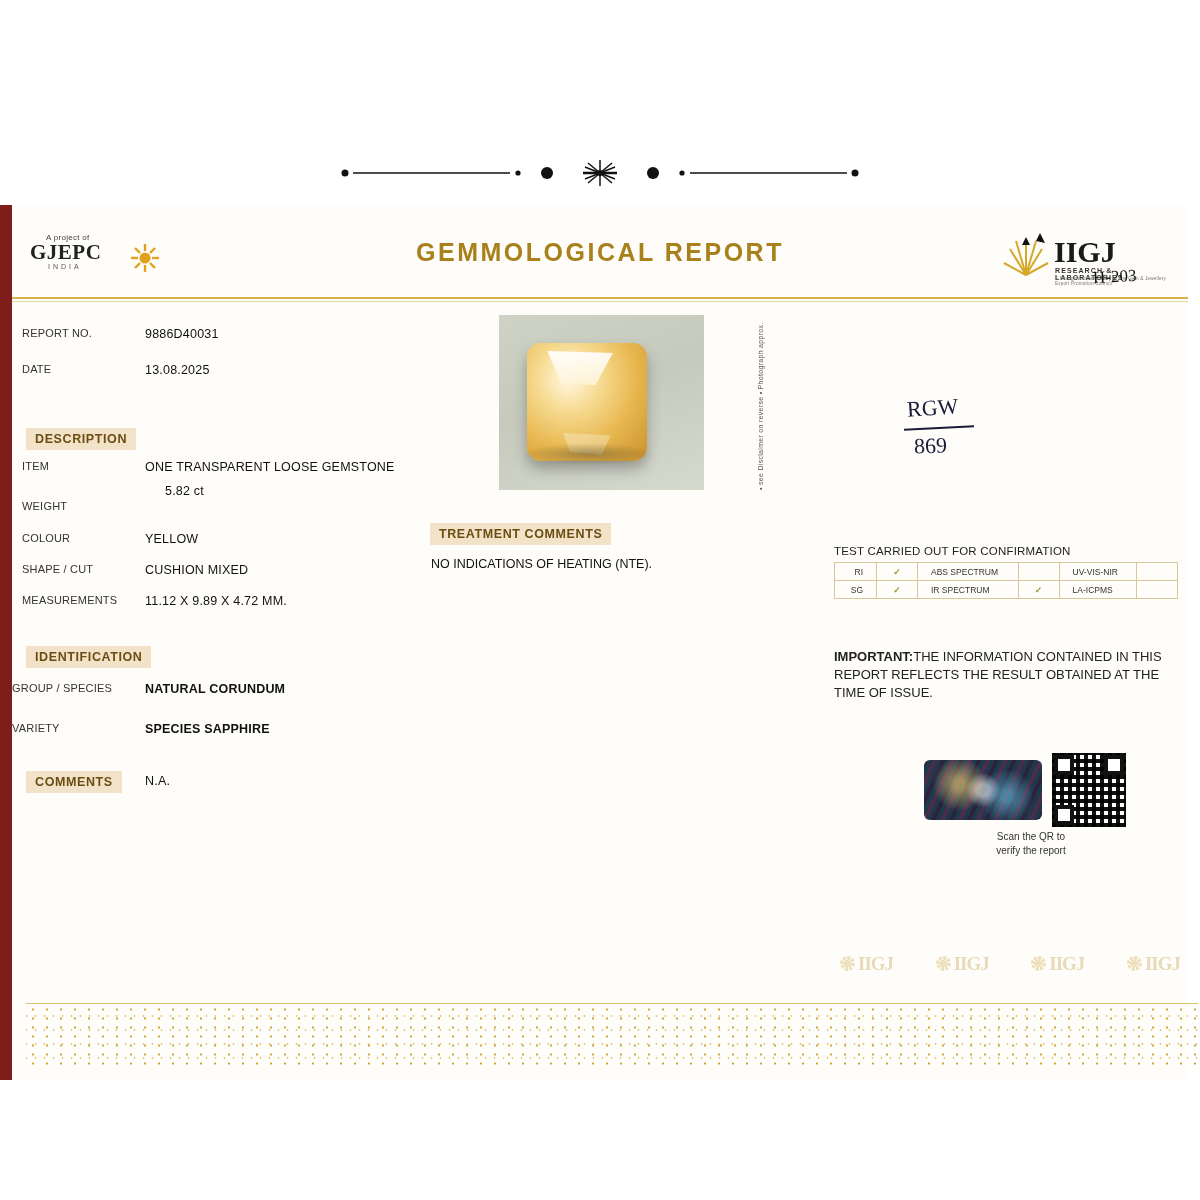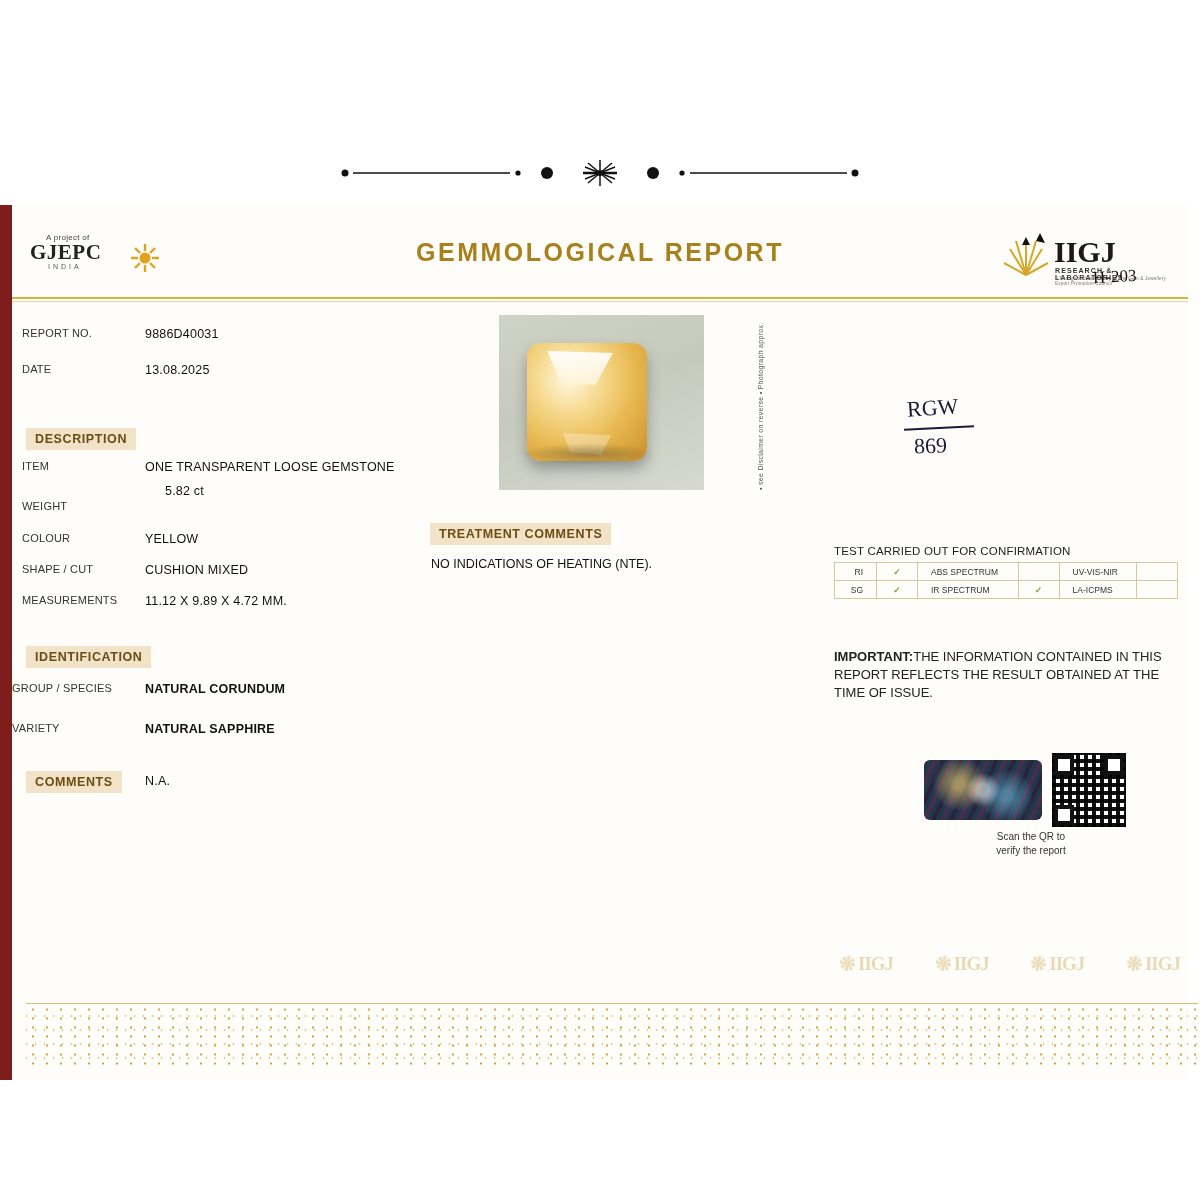--- a/index.html
+++ b/index.html
@@ -562,21 +562,21 @@
 
   <div class="lbl" style="top:389px; left:10px; width:115px;">MEASUREMENTS</div>
   <div class="val" style="top:389px; left:133px;">11.12 X 9.89 X 4.72 MM.</div>
 
   <div class="sec-label" style="top:441px; left:14px;">IDENTIFICATION</div>
 
   <div class="lbl" style="top:477px; left:0px; width:125px;">GROUP / SPECIES</div>
   <div class="val bold" style="top:477px; left:133px;">NATURAL CORUNDUM</div>
 
   <div class="lbl" style="top:517px; left:0px; width:125px;">VARIETY</div>
-  <div class="val bold" style="top:517px; left:133px;">NATURAL SAPPHIRE</div>
+  <div class="val bold" style="top:517px; left:133px;">SPECIES SAPPHIRE</div>
 
   <div class="sec-label" style="top:566px; left:14px;">COMMENTS</div>
   <div class="val" style="top:569px; left:133px;">N.A.</div>
 
   <div class="gem-photo">
     <div class="gem"></div>
     <div class="gem-shadow"></div>
   </div>
   <div class="photo-note">• see Disclaimer on reverse • Photograph approx.</div>
 

